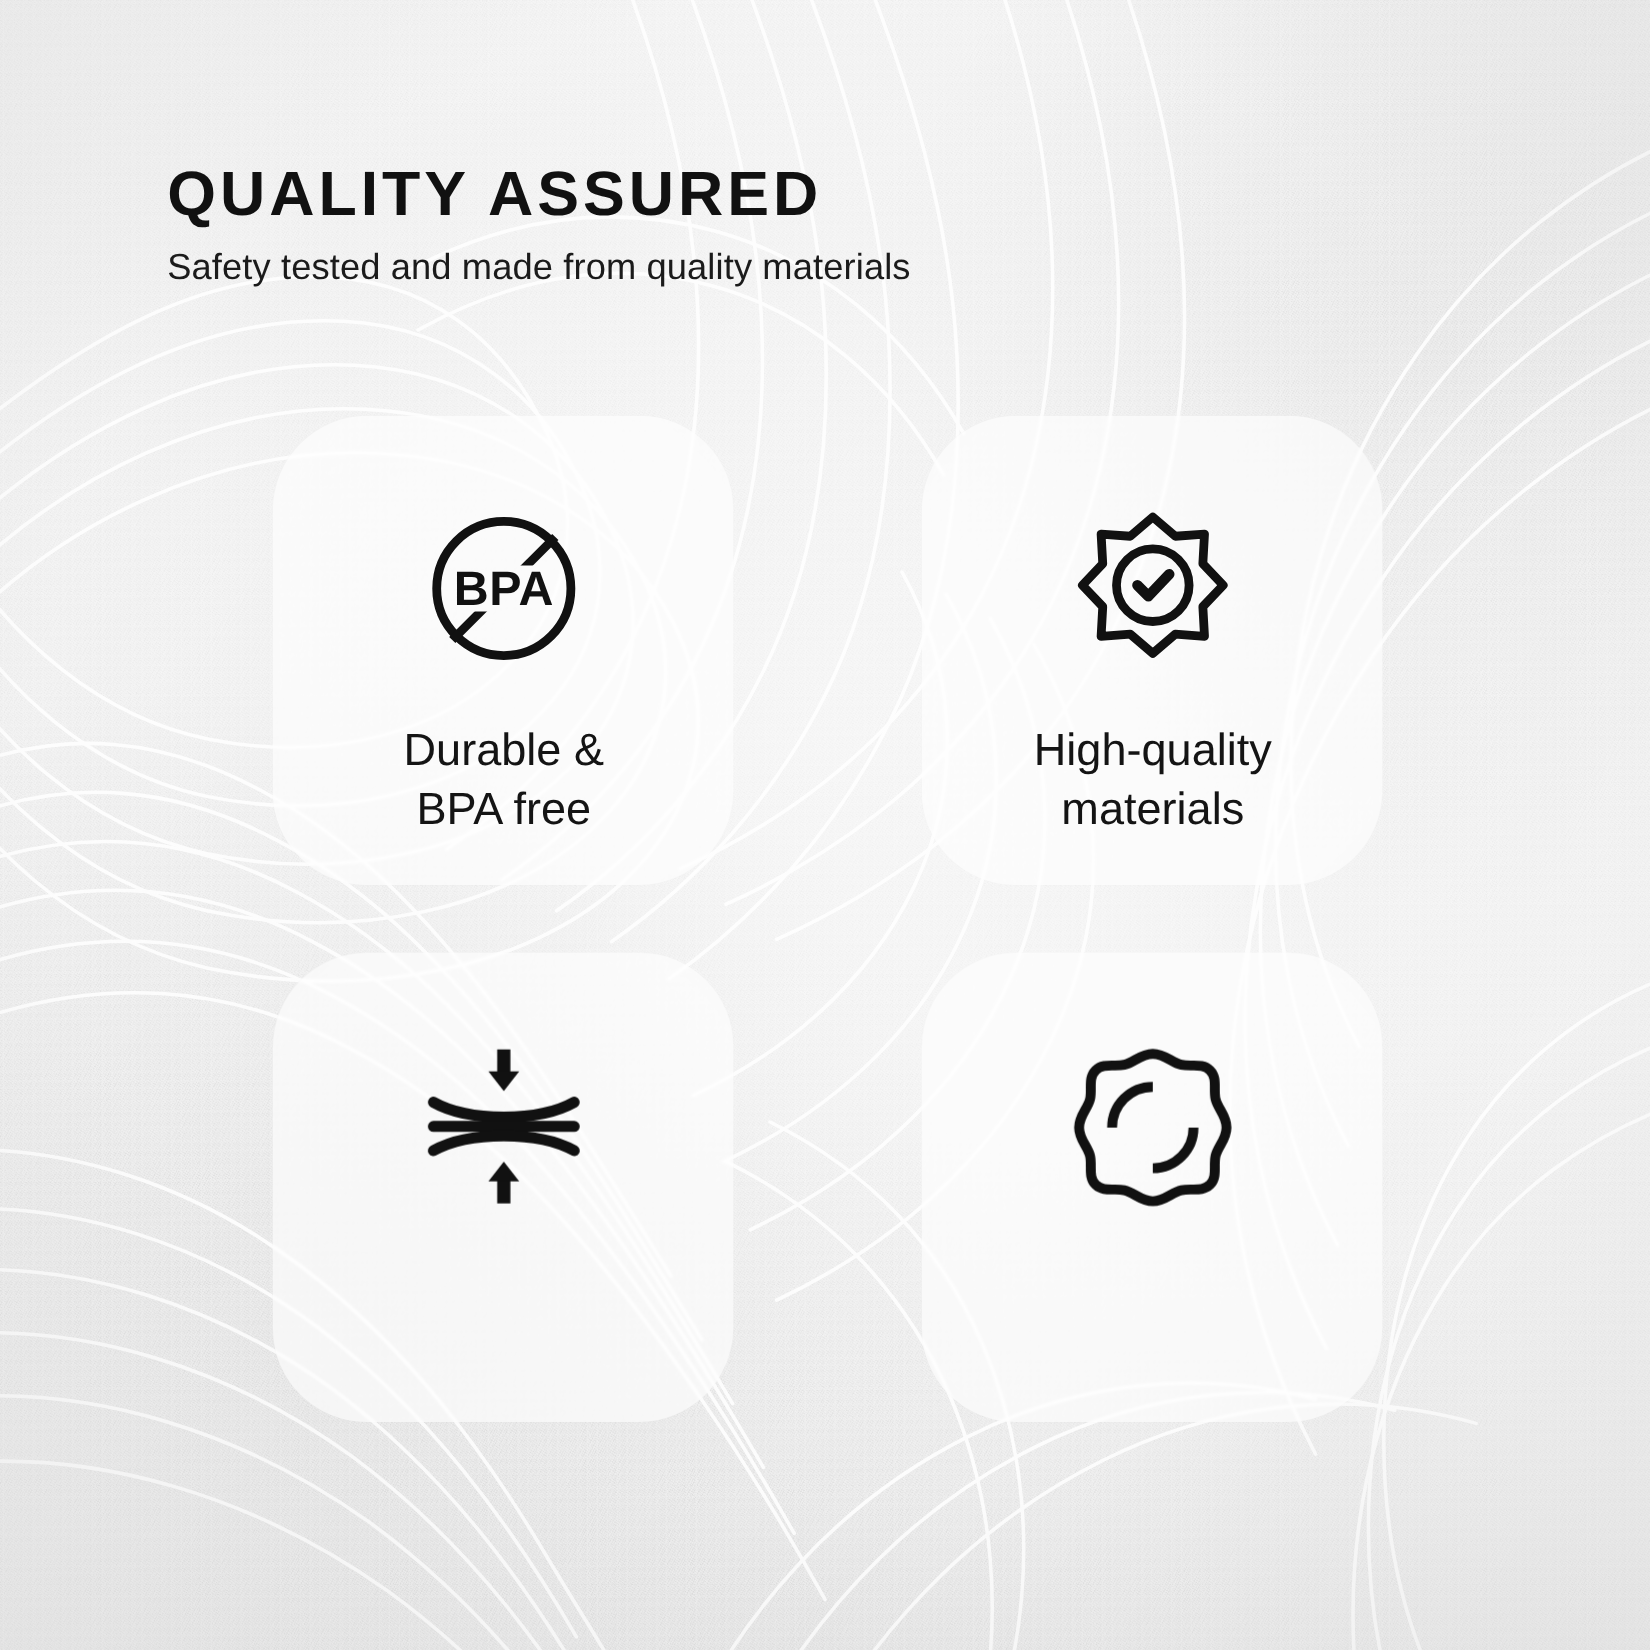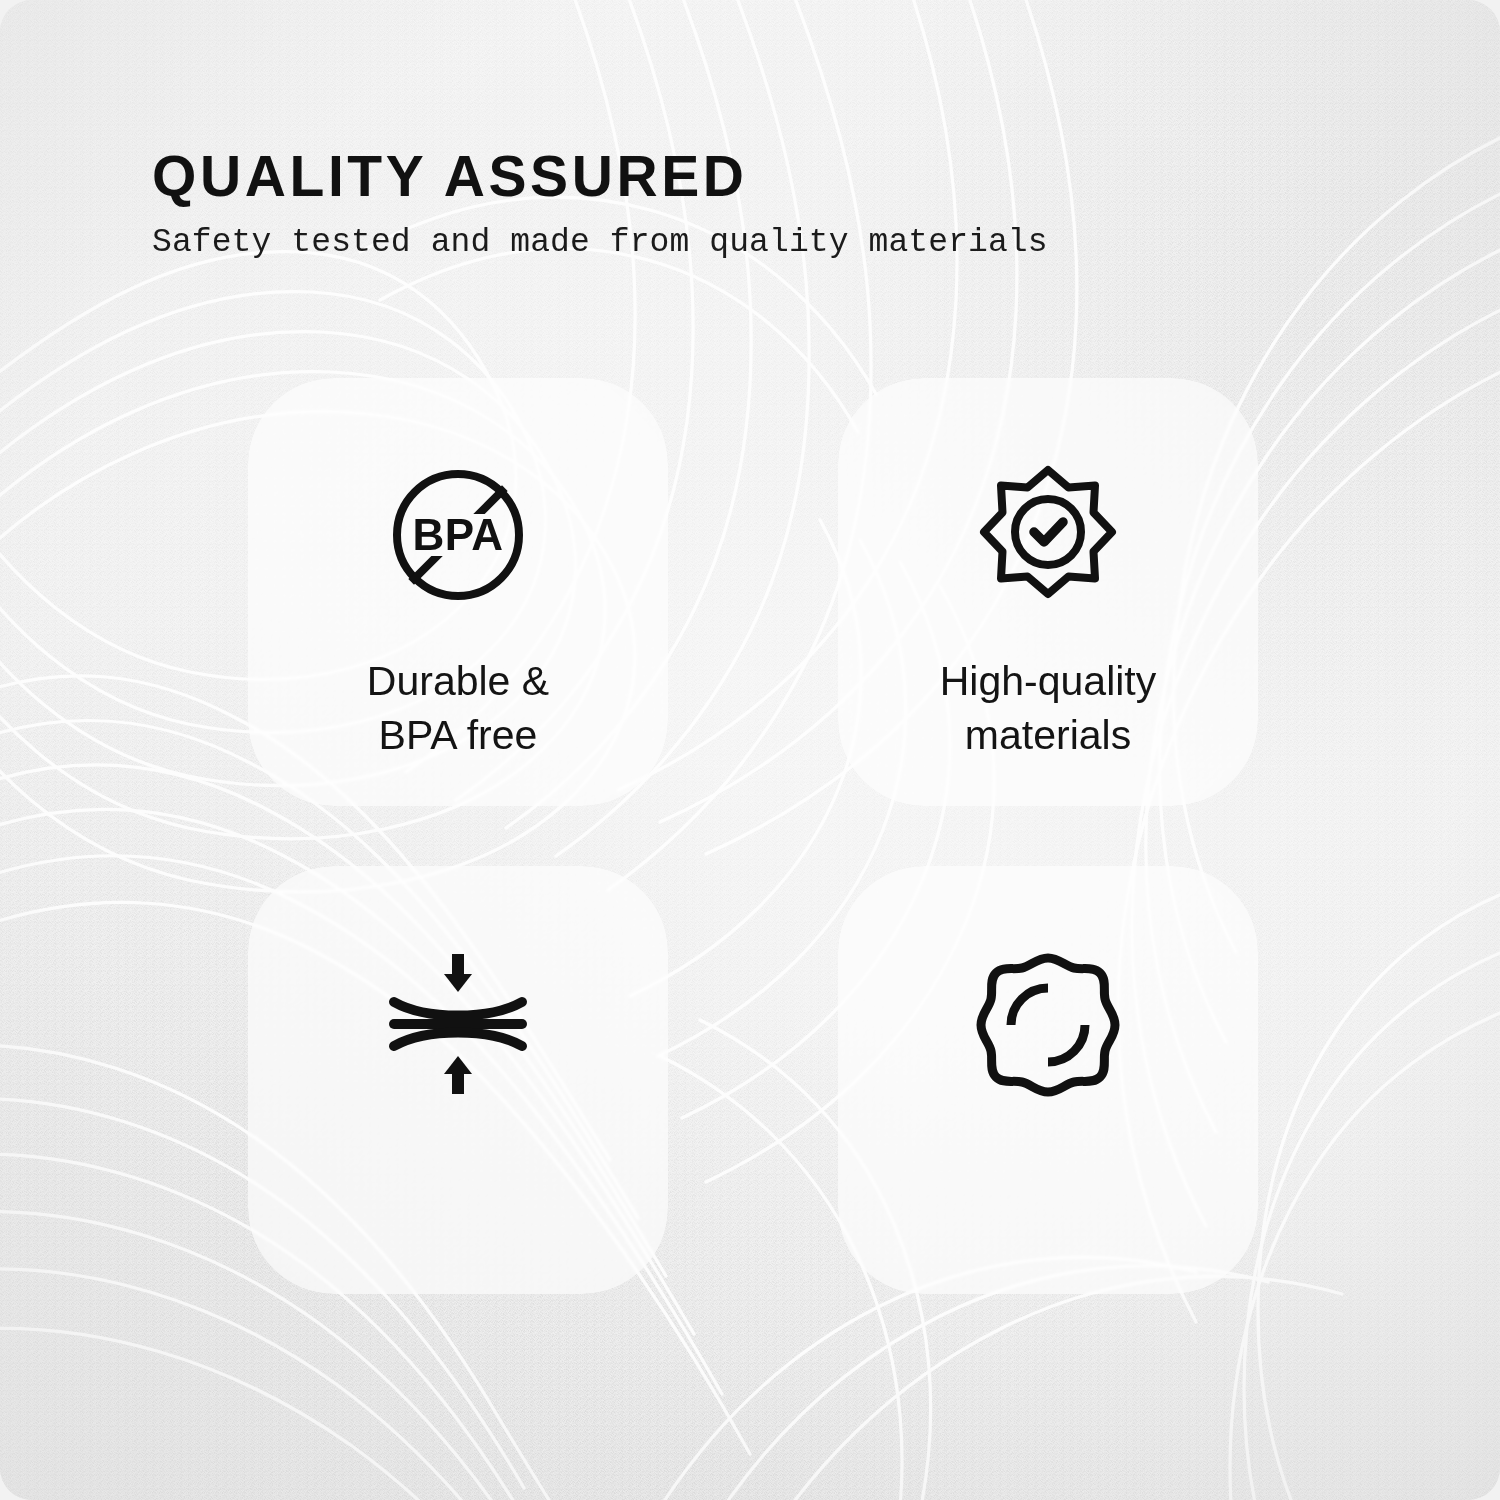--- a/index.html
+++ b/index.html
@@ -12,21 +12,20 @@
     background: #f2f2f2;
   }
 
   #page {
     position: relative;
     width: 1500px;
     height: 1500px;
     background: #eeeeee;
     font-family: "Liberation Serif", "DejaVu Serif", serif;
     overflow: hidden;
-    border-radius: 32px;
   }
 
   
   .bg-layer {
     position: absolute;
     inset: 0;
     pointer-events: none;
   }
 
   .bg-base {
@@ -76,21 +75,21 @@
     font-weight: 700;
     font-size: 57px;
     letter-spacing: 3.6px;
     color: #111111;
     line-height: 1.0;
     white-space: nowrap;
   }
 
   .subhead {
     margin-top: 21px;
-    font-family: Liberation Mono, monospace;
+    font-family: Liberation Sans, sans-serif;
     font-size: 33px;
     letter-spacing: 0.1px;
     color: #1b1b1b;
     line-height: 1.0;
     white-space: nowrap;
   }
 
   
   .grid {
     position: absolute;

